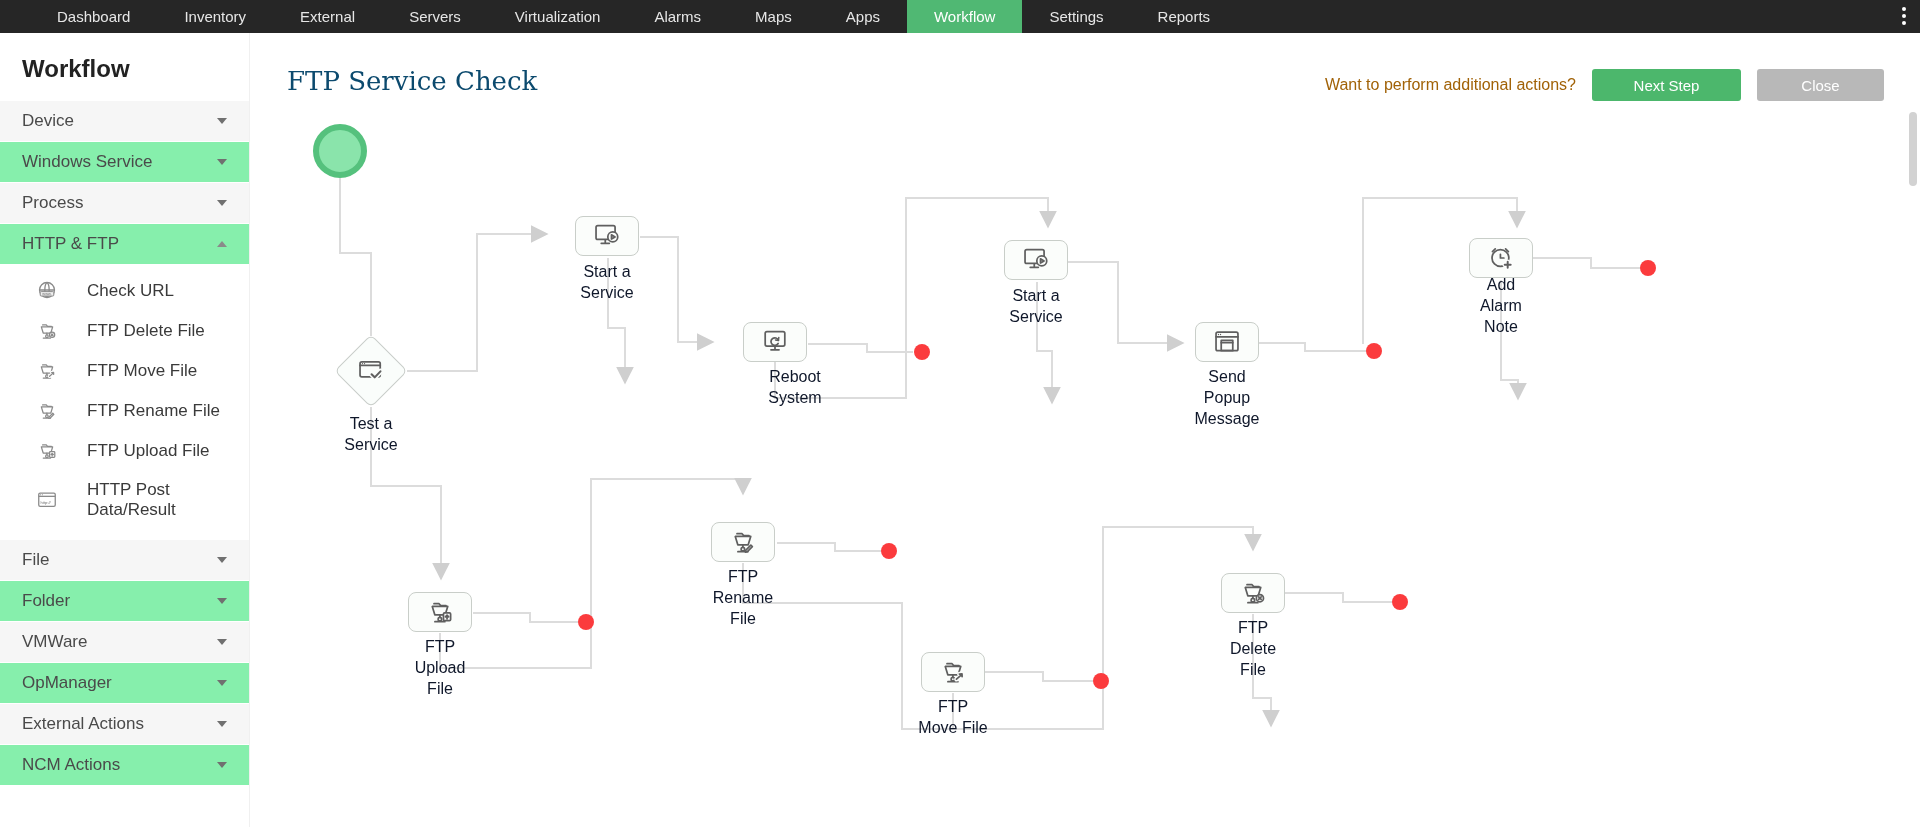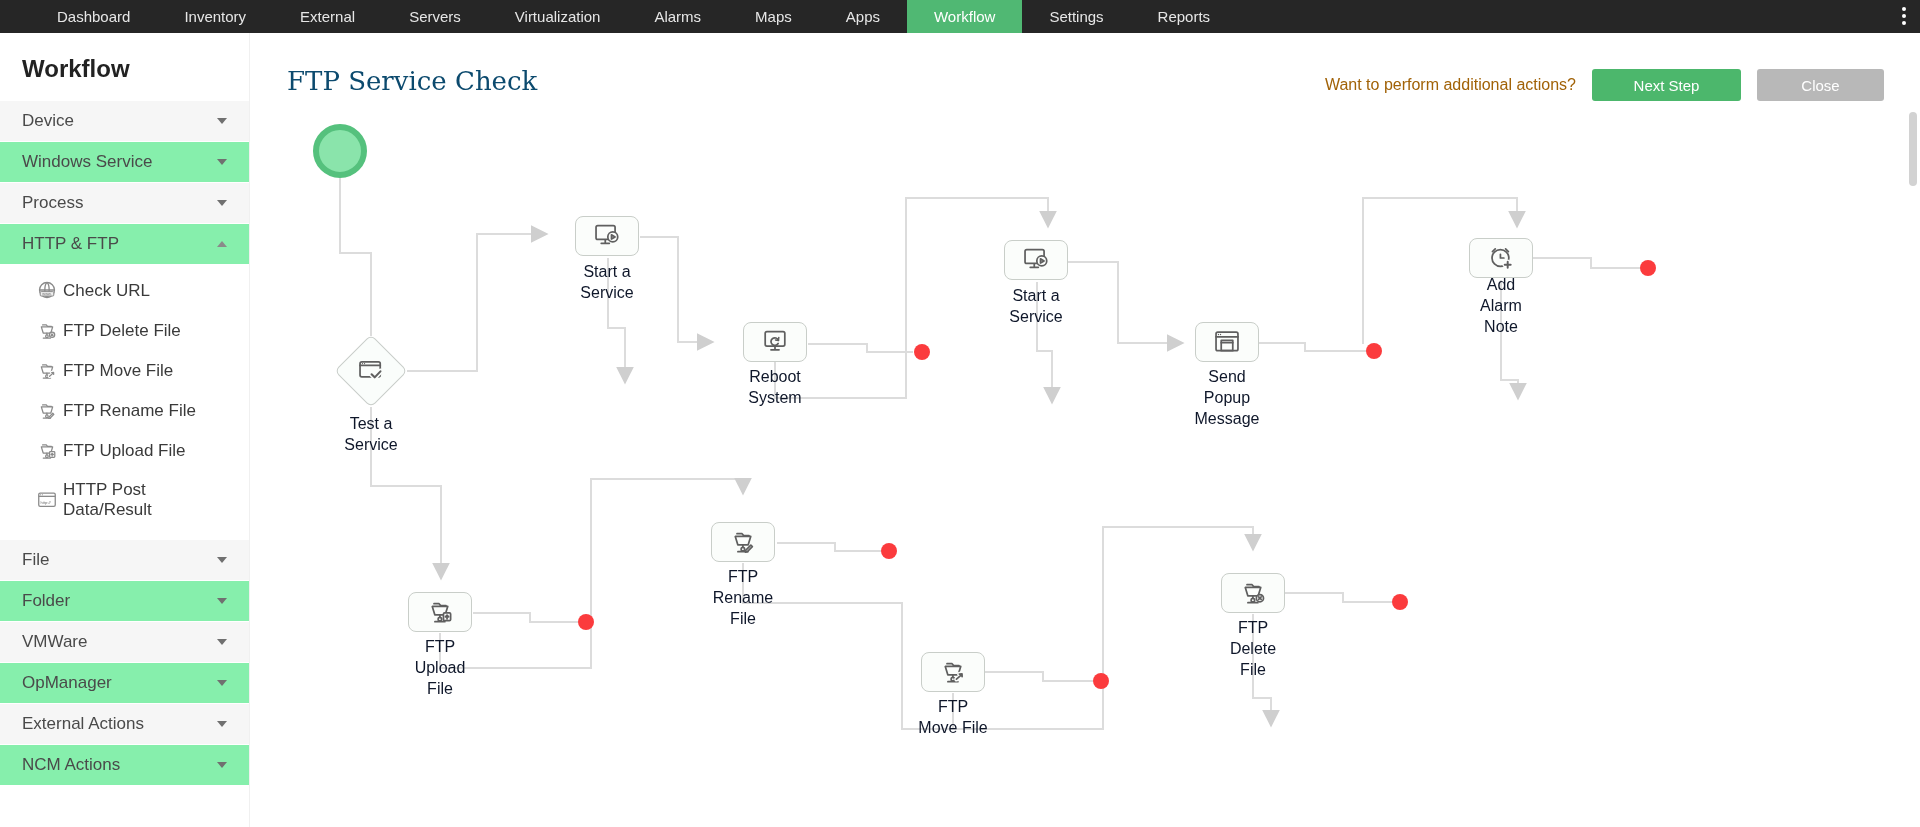--- a/index.html
+++ b/index.html
@@ -24,21 +24,21 @@
   .sb-title { font-size:24px; font-weight:bold; color:#222; padding:22px 0 18px 22px; }
   .group { height:41px; display:flex; align-items:center; justify-content:space-between;
            padding:0 22px; border-bottom:1px solid #fff; cursor:pointer;
            font-size:17px; color:#4a4a4a; }
   .group.alt0 { background:#f6f6f6;gap:20px; }
   .group.alt1 { background:#86efac;justify-content:space-between; }
   .chev { width:0; height:0; border-left:5px solid transparent; border-right:5px solid transparent;
           border-top:6px solid #707070; }
   .chev.up { border-top:none; border-bottom:6px solid #8a8a8a; }
   .sublist { background:#fff; padding:6px 0 10px 0; }
-  .subitem { display:flex; align-items:center; gap:5px; padding:9px 10px 9px 36px;
+  .subitem { display:flex; align-items:center; gap:29px; padding:9px 10px 9px 36px;
              font-size:17px; color:#3a3a3a; cursor:pointer; }
   .subitem .lbl { white-space:pre-line; line-height:1.2; }
   .subitem svg { flex:0 0 auto; }
 
   
   .page-title { position:absolute; left:287px; top:66px; z-index:10;
                 font-family:"DejaVu Serif", serif; font-size:26px; font-weight:500;
                 color:#0c4a6e; }
   .hdr-right { position:absolute; right:36px; top:69px; z-index:10; display:flex;
                align-items:center; gap:16px; }
@@ -358,21 +358,21 @@
         <circle cx="12.9" cy="19.2" r="1.5" fill="#fbfdfb"></circle>
       <circle cx="19" cy="17.5" r="3.1" fill="#fbfdfb"></circle>
         <path d="M17.9 16.4l2.2 2.2M20.1 16.4l-2.2 2.2"></path>
     </svg>
   </div>
 
   <div class="node-label" style="left:371px;top:414px">Test a
 Service</div>
   <div class="node-label" style="left:607px;top:262px">Start a
 Service</div>
-  <div class="node-label" style="left:775px;top:367px">Reboot
+  <div class="node-label" style="left:795px;top:367px">Reboot
 System</div>
   <div class="node-label" style="left:1036px;top:286px">Start a
 Service</div>
   <div class="node-label" style="left:1227px;top:367px">Send
 Popup
 Message</div>
   <div class="node-label" style="left:1501px;top:275px">Add
 Alarm
 Note</div>
   <div class="node-label" style="left:440px;top:637px">FTP

